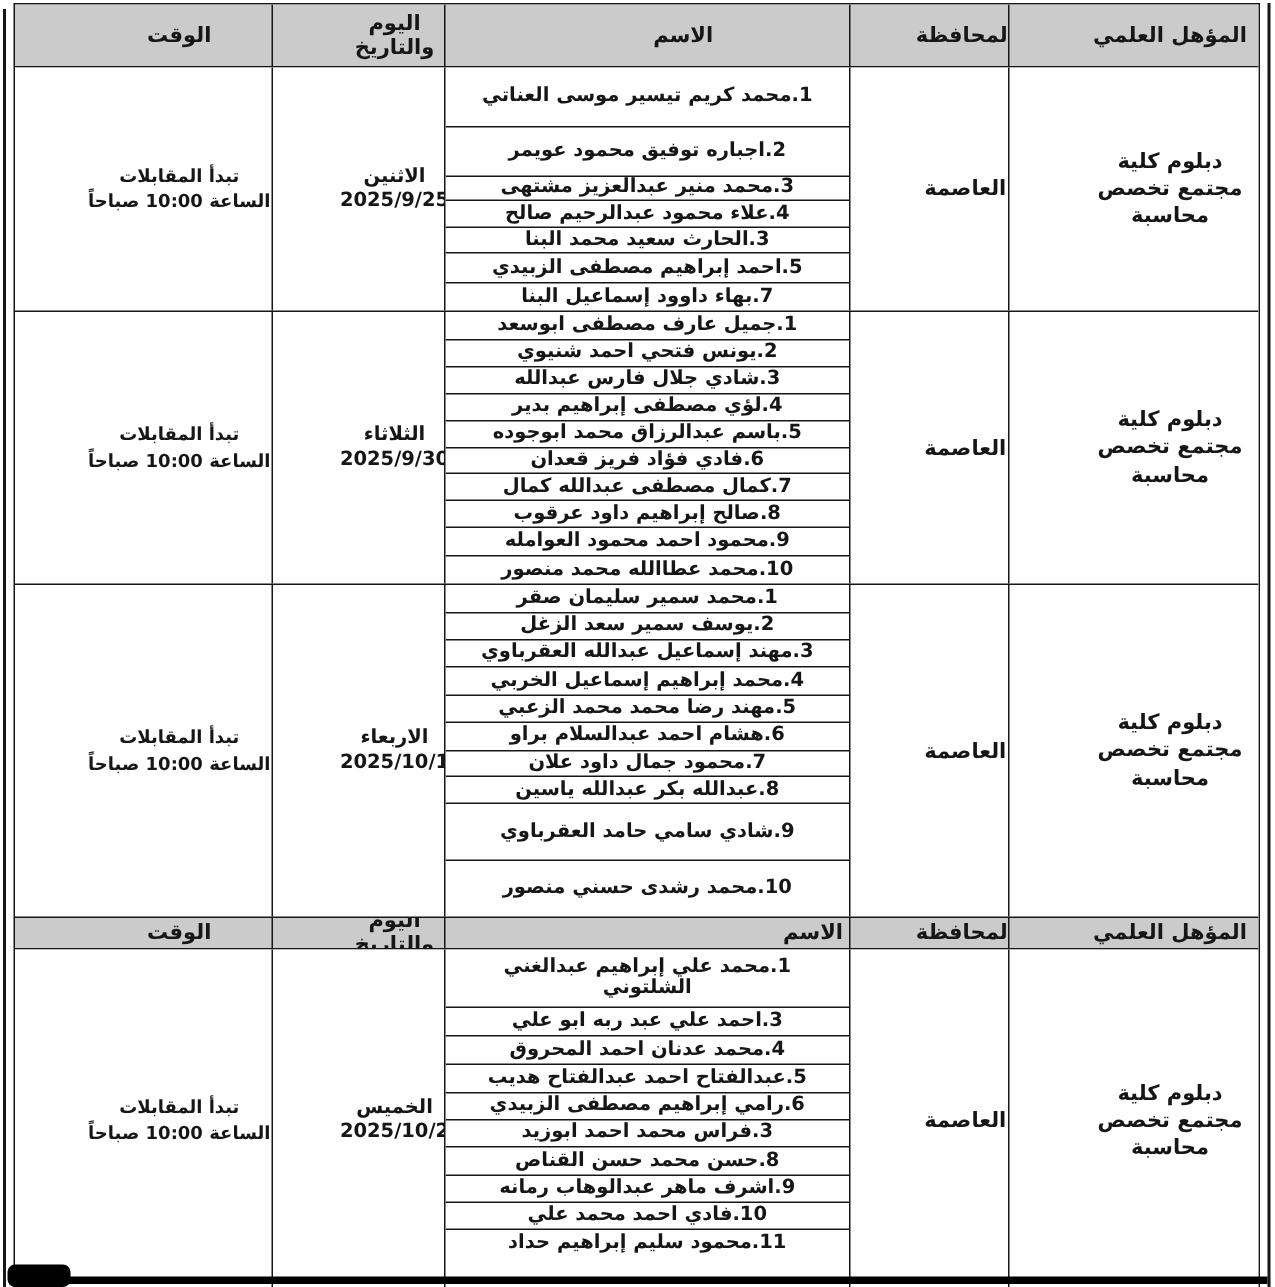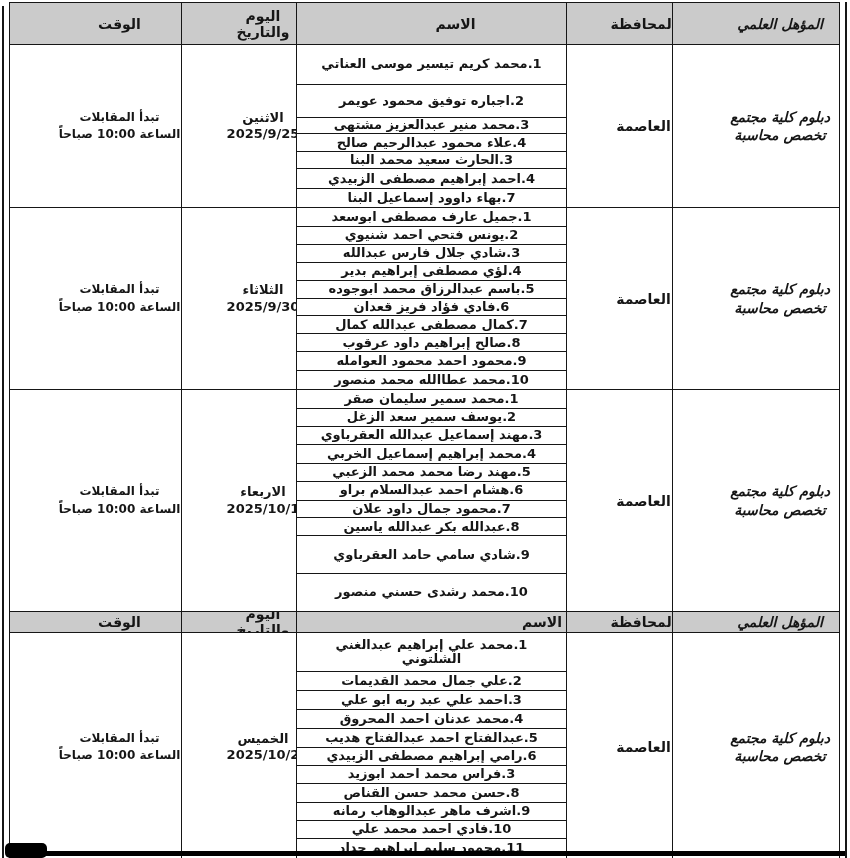--- a/index.html
+++ b/index.html
@@ -29,21 +29,21 @@
 
   .cell {
     border-right:1px solid #161616;
     display:flex; align-items:center; justify-content:center;
     text-align:center; overflow:hidden;padding-left:48px;
   }
   .c0 { width:172px; }
   .c1 { width:115px; }
   .c2 { width:270px; }
   .c3 { width:106px; }
-  .c4 { width:166px; border-right:none;font-style:italic; }
+  .c4 { width:166px; border-right:none; }
 
   .row.header .cell { font-size:14px; }
   .row.header .cell.align-right { justify-content:flex-end; padding-right:4px; }
 
   .time-cell span { font-size:12px; max-width:158px; line-height:1.45; direction:rtl; }
   .date-cell { flex-direction:column; font-size:13px; line-height:1.25; }
   .gov-cell  { font-size:14px; direction:rtl; }
   .qual-cell span { font-size:14px; max-width:132px; line-height:1.3; direction:rtl; }
 
   .names-cell { flex-direction:column; align-items:stretch; justify-content:flex-start; padding:0; }
@@ -102,21 +102,21 @@
         <div class="name-row" style="height: 17px;">
           <span class="nm">3.محمد منير عبدالعزيز مشتهى</span>
         </div>
         <div class="name-row" style="height: 18px;">
           <span class="nm">4.علاء محمود عبدالرحيم صالح</span>
         </div>
         <div class="name-row" style="height: 17px;">
           <span class="nm">3.الحارث سعيد محمد البنا</span>
         </div>
         <div class="name-row" style="height: 20px;">
-          <span class="nm">4.احمد إبراهيم مصطفى الزبيدي</span>
+          <span class="nm">5.احمد إبراهيم مصطفى الزبيدي</span>
         </div>
         <div class="name-row last" style="height: 18px;">
           <span class="nm">7.بهاء داوود إسماعيل البنا</span>
         </div>
       </div>
     <div class="cell c3 gov-cell">العاصمة</div>
     <div class="cell c4 qual-cell">
         <span>دبلوم كلية مجتمع تخصص محاسبة</span>
       </div>
   </div>
@@ -237,23 +237,20 @@
       </div>
     <div class="cell c1 date-cell">
       <div dir="rtl">الخميس</div>
       <div dir="ltr">2025/10/2</div>
     </div>
     <div class="cell c2 names-cell">
         <div class="name-row" style="height: 39px;">
           <span class="nm" style="max-width: 210px;">1.محمد علي إبراهيم عبدالغني الشلتوني</span>
         </div>
         <div class="name-row" style="height: 19px;">
-          <span class="nm">2.علي جمال محمد القديمات</span>
-        </div>
-        <div class="name-row" style="height: 19px;">
           <span class="nm">3.احمد علي عبد ربه ابو علي</span>
         </div>
         <div class="name-row" style="height: 19px;">
           <span class="nm">4.محمد عدنان احمد المحروق</span>
         </div>
         <div class="name-row" style="height: 19px;">
           <span class="nm">5.عبدالفتاح احمد عبدالفتاح هديب</span>
         </div>
         <div class="name-row" style="height: 18px;">
           <span class="nm">6.رامي إبراهيم مصطفى الزبيدي</span>

